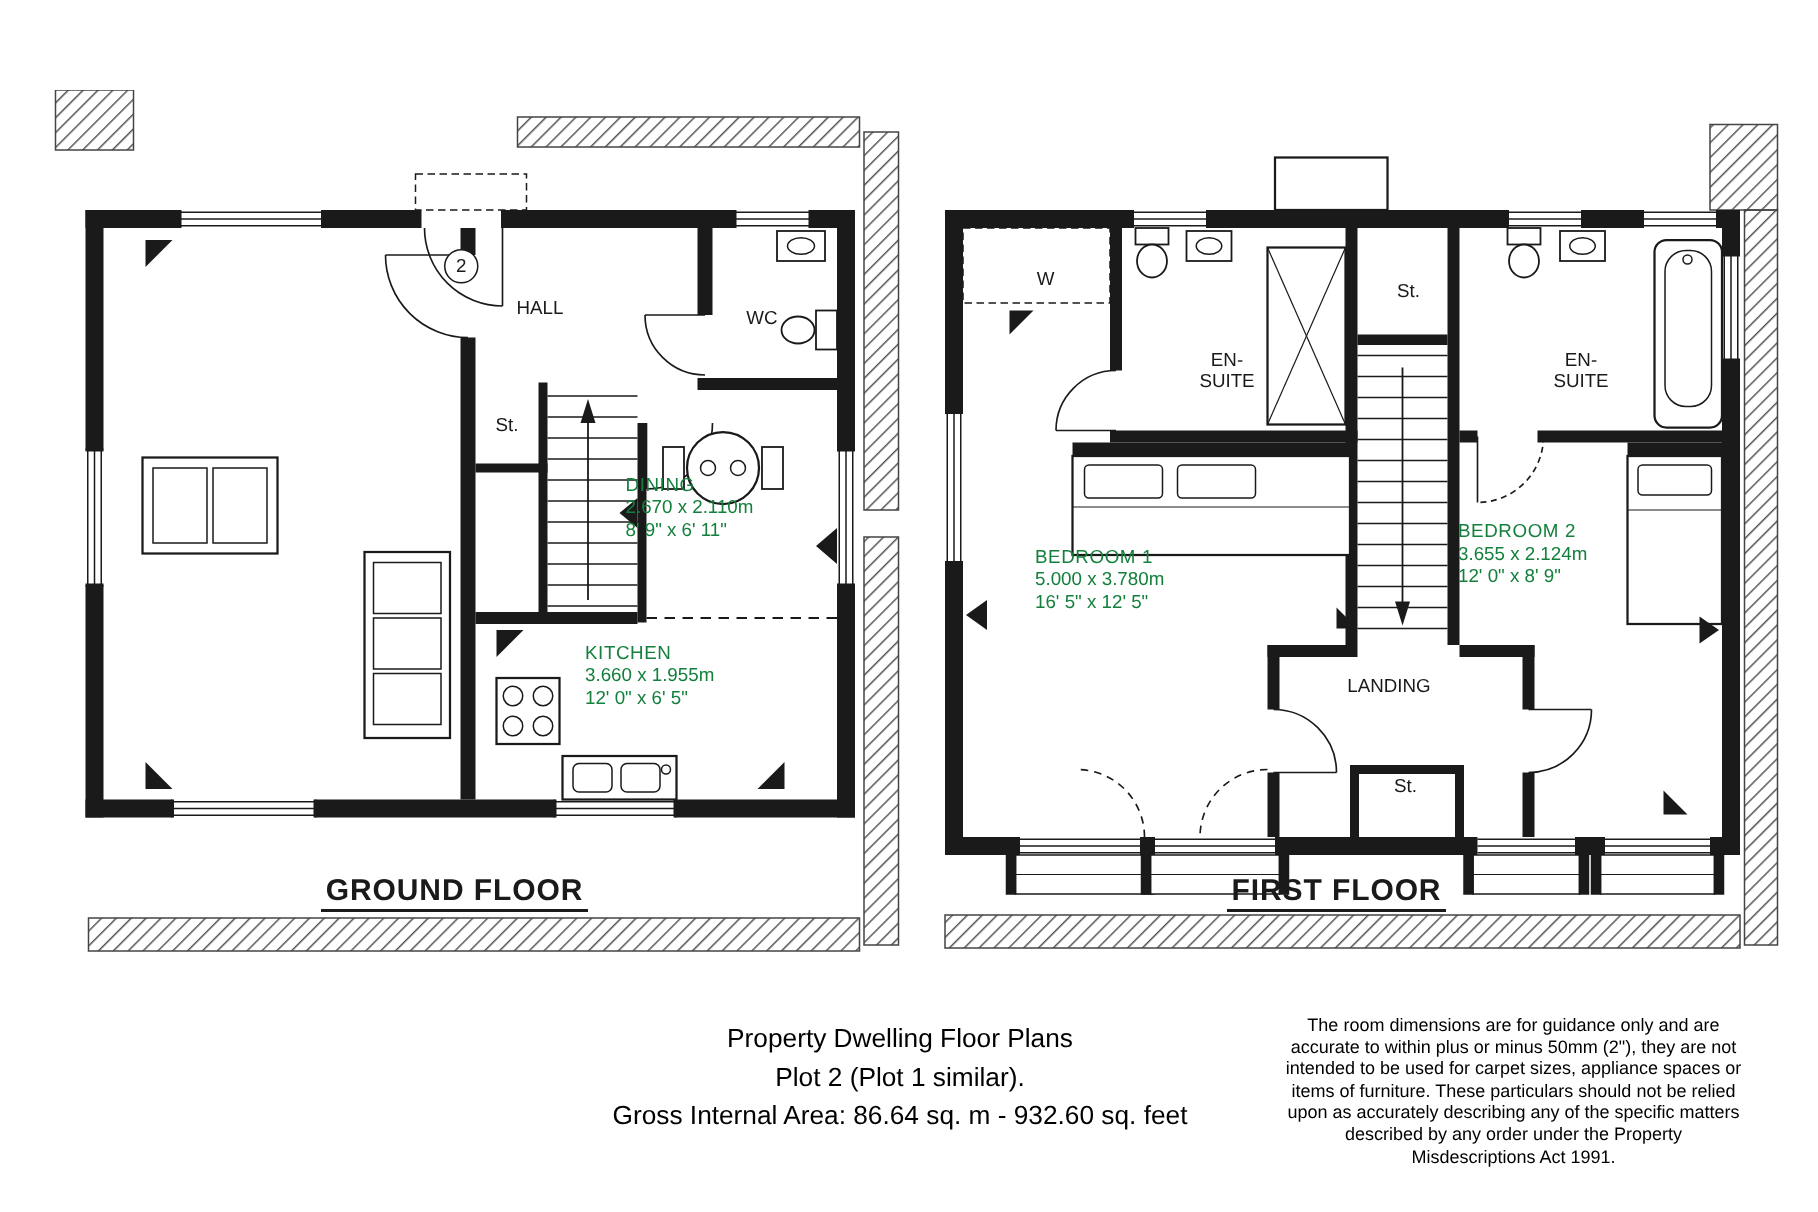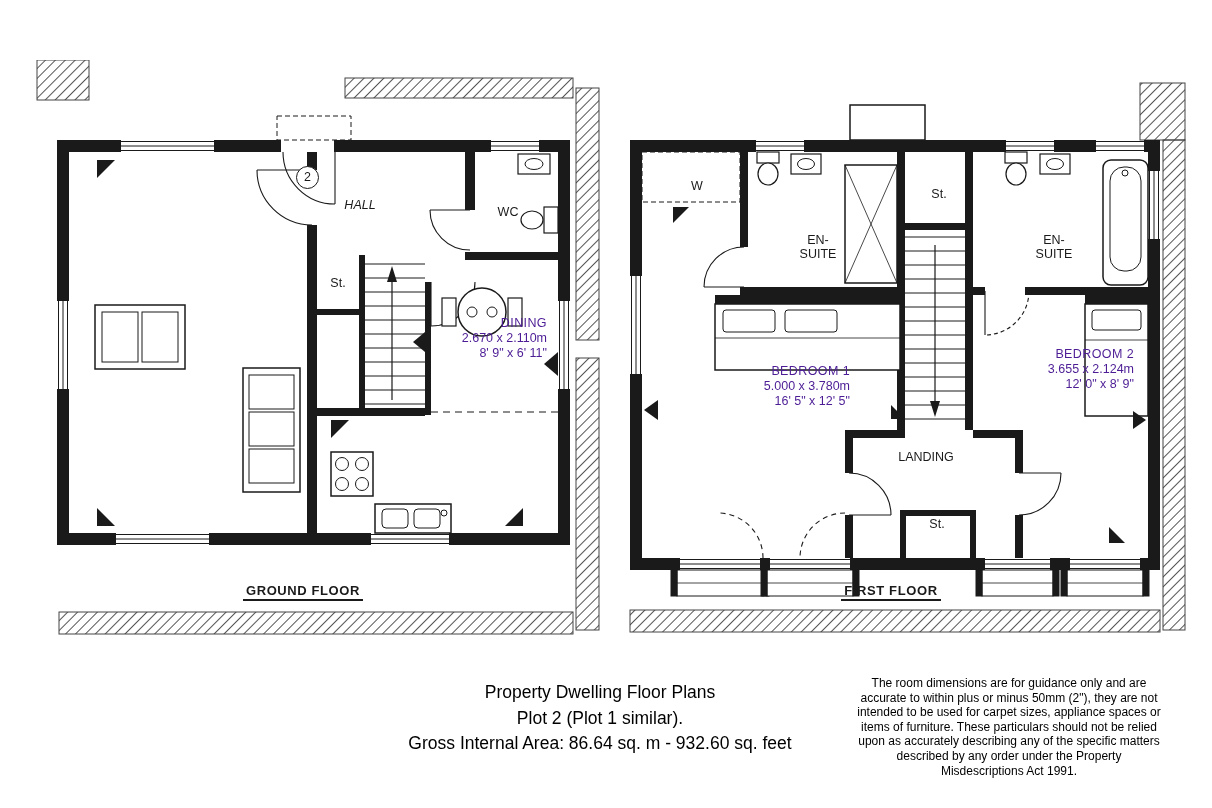--- a/index.html
+++ b/index.html
@@ -2,24 +2,24 @@
 <html><head>
 <meta charset="utf-8">
 <style>
   * { box-sizing: border-box; }
   html,body { margin:0; padding:0; background:#ffffff; }
   .sheet {
     position:relative; width:1212px; height:808px; background:#ffffff;
     font-family:"Liberation Sans", sans-serif; color:#1a1a1a; overflow:hidden;
   }
   .plan-svg { position:absolute; }
-  .plan-label { position:absolute; text-align:right; font-size:12.5px; line-height:15px; color:#4c1d95; }
+  .plan-label { position:absolute; text-align:left; font-size:12.5px; line-height:15px; color:#15803d; }
   .room-name { letter-spacing:0.4px; }
   .small-label { position:absolute; font-size:12.5px; line-height:14px; text-align:center; }
-  .floor-title { position:absolute; text-align:center; font-size:13px; font-weight:bold; letter-spacing:0.6px; }
+  .floor-title { position:absolute; text-align:center; font-size:20px; font-weight:bold; letter-spacing:0.6px; }
   .floor-title span { border-bottom:2px solid #1a1a1a; padding:0 3px 1px 3px; }
   .ref-circle {
     position:absolute; width:23px; height:23px; border:1.5px solid #1a1a1a; border-radius:50%;
     text-align:center; line-height:21px; font-size:12.5px; background:#fff;
   }
   .title-block { position:absolute; text-align:center; font-size:17.5px; line-height:25.5px; color:#000; }
   .disclaimer { position:absolute; font-size:12px; line-height:14.6px; text-align:center; color:#000; }
 </style>
 </head>
 <body>
@@ -374,31 +374,36 @@
       <polygon points="29,335 43,325 43,345"></polygon>
       <polygon points="531,345 518,336 518,354"></polygon>
       <polygon points="58,132 74,132 58,148"></polygon>
       <polygon points="276,330 290,344 276,344"></polygon>
       <polygon points="494,452 510,468 494,468"></polygon>
     </g>
   </svg>
 
   <div class="ref-circle" style="left:296px; top:166px;">2</div>
 
-  <div class="small-label" style="left:327px; top:198px; width:66px;font-style:italic;">HALL</div>
+  <div class="small-label" style="left:327px; top:198px; width:66px;">HALL</div>
   <div class="small-label" style="left:486px; top:205px; width:44px;">WC</div>
   <div class="small-label" style="left:320px; top:276px; width:36px;">St.</div>
 
   <div class="plan-label" style="left:417px; top:316px; width:130px;">
     <div class="room-name">DINING</div>
     <div class="room-dim">2.670 x 2.110m</div>
     <div class="room-dim">8' 9" x 6' 11"</div>
   </div>
 
 
+  <div class="plan-label" style="left:390px; top:428px; width:155px;">
+    <div class="room-name">KITCHEN</div>
+    <div class="room-dim">3.660 x 1.955m</div>
+    <div class="room-dim">12' 0" x 6' 5"</div>
+  </div>
 
   <div class="floor-title" style="left:208px; top:583px; width:190px;">
     <span>GROUND FLOOR</span>
   </div>
 
   <div class="small-label" style="left:680px; top:179px; width:34px;">W</div>
   <div class="small-label" style="left:919px; top:187px; width:40px;">St.</div>
   <div class="small-label" style="left:794px; top:233px; width:48px;">EN-SUITE</div>
   <div class="small-label" style="left:1030px; top:233px; width:48px;">EN-SUITE</div>
 

